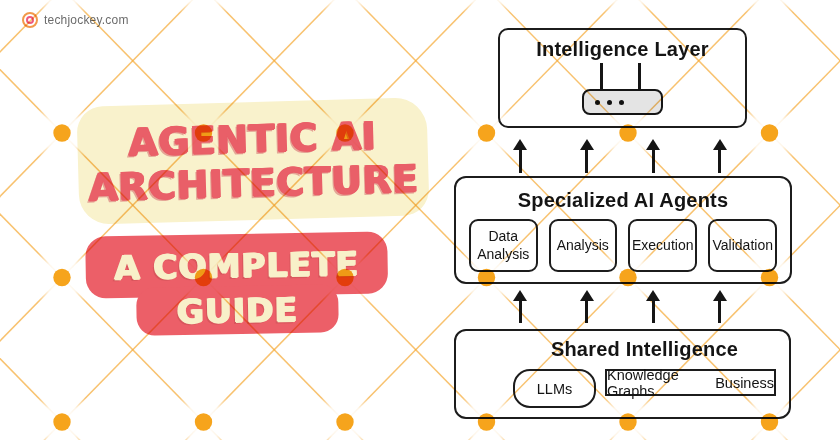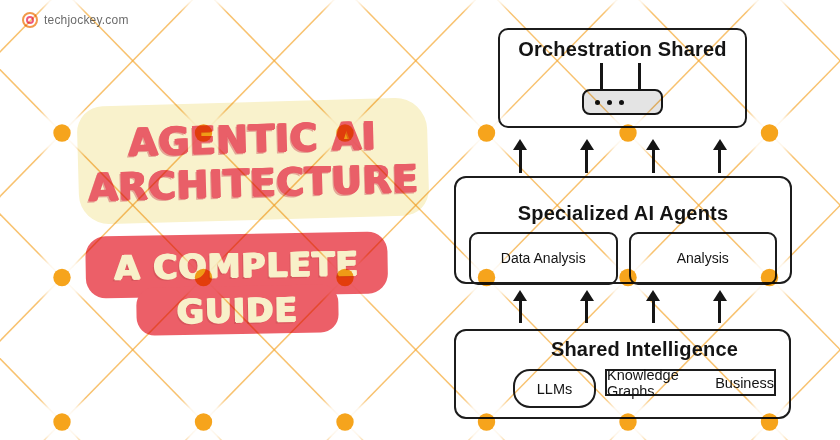--- a/index.html
+++ b/index.html
@@ -52,21 +52,21 @@
   .router{position:relative;width:81px;height:52px;margin:2px auto 0;}
   .antenna{position:absolute;top:0;width:2.5px;height:29px;background:#151515;}
   .a1{left:18px}.a2{left:56px}
   .router-body{
     position:absolute;left:0;bottom:0;width:81px;height:26px;background:#E4E4E4;
     border:2.5px solid #151515;border-radius:8px;box-sizing:border-box;
     display:flex;align-items:center;gap:7px;padding-left:11px;
   }
   .rdot{width:5px;height:5px;border-radius:50%;background:#111;}
   .agents{left:454px;top:176px;width:338px;height:108px;}
-  .agents .dtitle{margin-top:24px;}
+  .agents .dtitle{margin-top:11px;}
   .agents-row{display:flex;gap:11px;padding:0 13px;margin-top:7px;}
   .agent-box{
     flex:1;height:53px;border:2.2px solid #1C1C1C;border-radius:9px;box-sizing:border-box;
     display:flex;align-items:center;justify-content:center;text-align:center;
     font-size:14px;line-height:1.25;color:#141414;padding:2px;
   }
   .shared{left:454px;top:329px;width:337px;height:90px;padding-left:44px;}
   .shared .dtitle{margin-top:7px;}
   .shared-row{display:flex;gap:9px;padding:0 13px;margin-top:8px;}
   .llms-box{
@@ -103,21 +103,21 @@
   <div class="hero-red">
     <div class="red-top">
       <span class="hero-sub">A COMPLETE</span>
     </div>
     <div class="red-bottom">
       <span class="hero-sub">GUIDE</span>
     </div>
   </div>
 
   <div class="dbox orch">
-    <div class="dtitle">Orchestration Shared</div>
+    <div class="dtitle">Intelligence Layer</div>
     <div class="router">
       <div class="antenna a1"></div>
       <div class="antenna a2"></div>
       <div class="router-body">
         <span class="rdot"></span>
         <span class="rdot"></span>
         <span class="rdot"></span>
       </div>
     </div>
   </div>
@@ -139,20 +139,22 @@
         <div class="arrow-head"></div>
         <div class="arrow-stem"></div>
       </div>
   </div>
 
   <div class="dbox agents">
     <div class="dtitle">Specialized AI Agents</div>
     <div class="agents-row">
       <div class="agent-box">Data Analysis</div>
       <div class="agent-box">Analysis</div>
+      <div class="agent-box">Execution</div>
+      <div class="agent-box">Validation</div>
     </div>
   </div>
 
   <div class="arrows arrows-2">
     <div class="arrow">
         <div class="arrow-head"></div>
         <div class="arrow-stem"></div>
       </div>
     <div class="arrow">
         <div class="arrow-head"></div>

